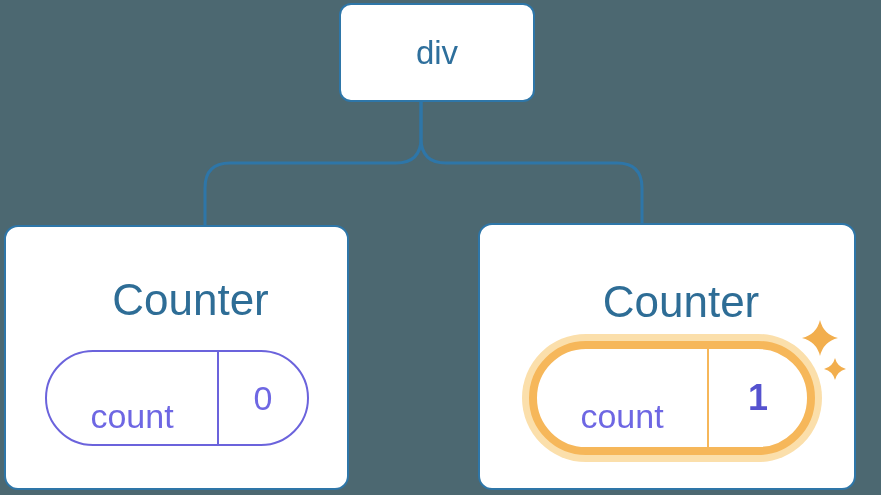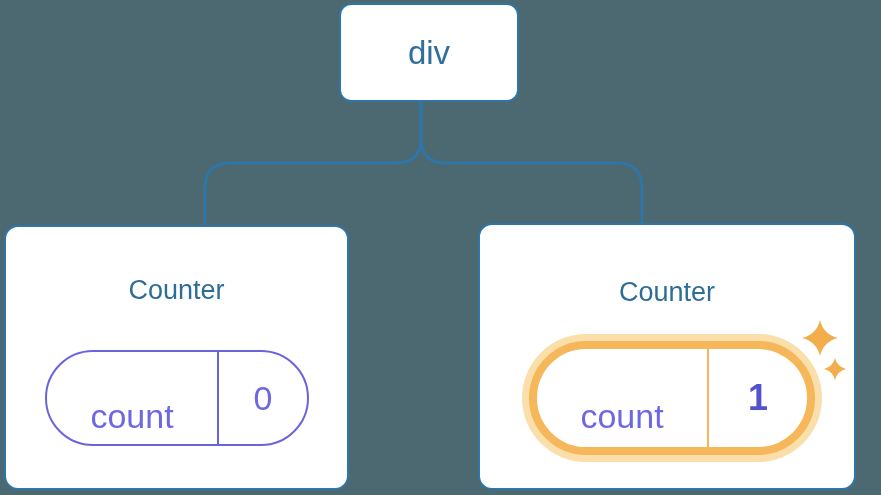--- a/index.html
+++ b/index.html
@@ -16,21 +16,21 @@
   }
   .connectors {
     position: absolute;
     left: 0; top: 0;
     width: 881px; height: 495px;
     pointer-events: none;
   }
   .node-root {
     position: absolute;
     left: 339px; top: 3px;
-    width: 180px; height: 99px;
+    width: 196px; height: 99px;
     background: #ffffff;
     border: 2.5px solid #2e76a8;
     border-radius: 12px;
     box-sizing: border-box;
     display: flex;
     align-items: center;
     justify-content: center;
     font-size: 33px;
     color: #2e6f9c;
   }
@@ -38,24 +38,24 @@
     position: absolute;
     background: #ffffff;
     border: 2.5px solid #2e76a8;
     border-radius: 14px;
     box-sizing: border-box;
   }
   .card.left  { left: 4px;   top: 225px; width: 345px; height: 265px; }
   .card.right { left: 478px; top: 223px; width: 378px; height: 267px; }
   .card-title {
     position: absolute;
-    top: 48px; left: 0;
+    top: 48px; left: 14px;
     width: 100%;
     text-align: center;
-    font-size: 27px;
+    font-size: 44px;
     font-weight: 500;
     color: #2e6d96;
   }
   .card.right .card-title { top: 52px; }
   .pill {
     position: absolute;
     background: #ffffff;
     display: flex;
     align-items: stretch;
     box-sizing: border-box;

